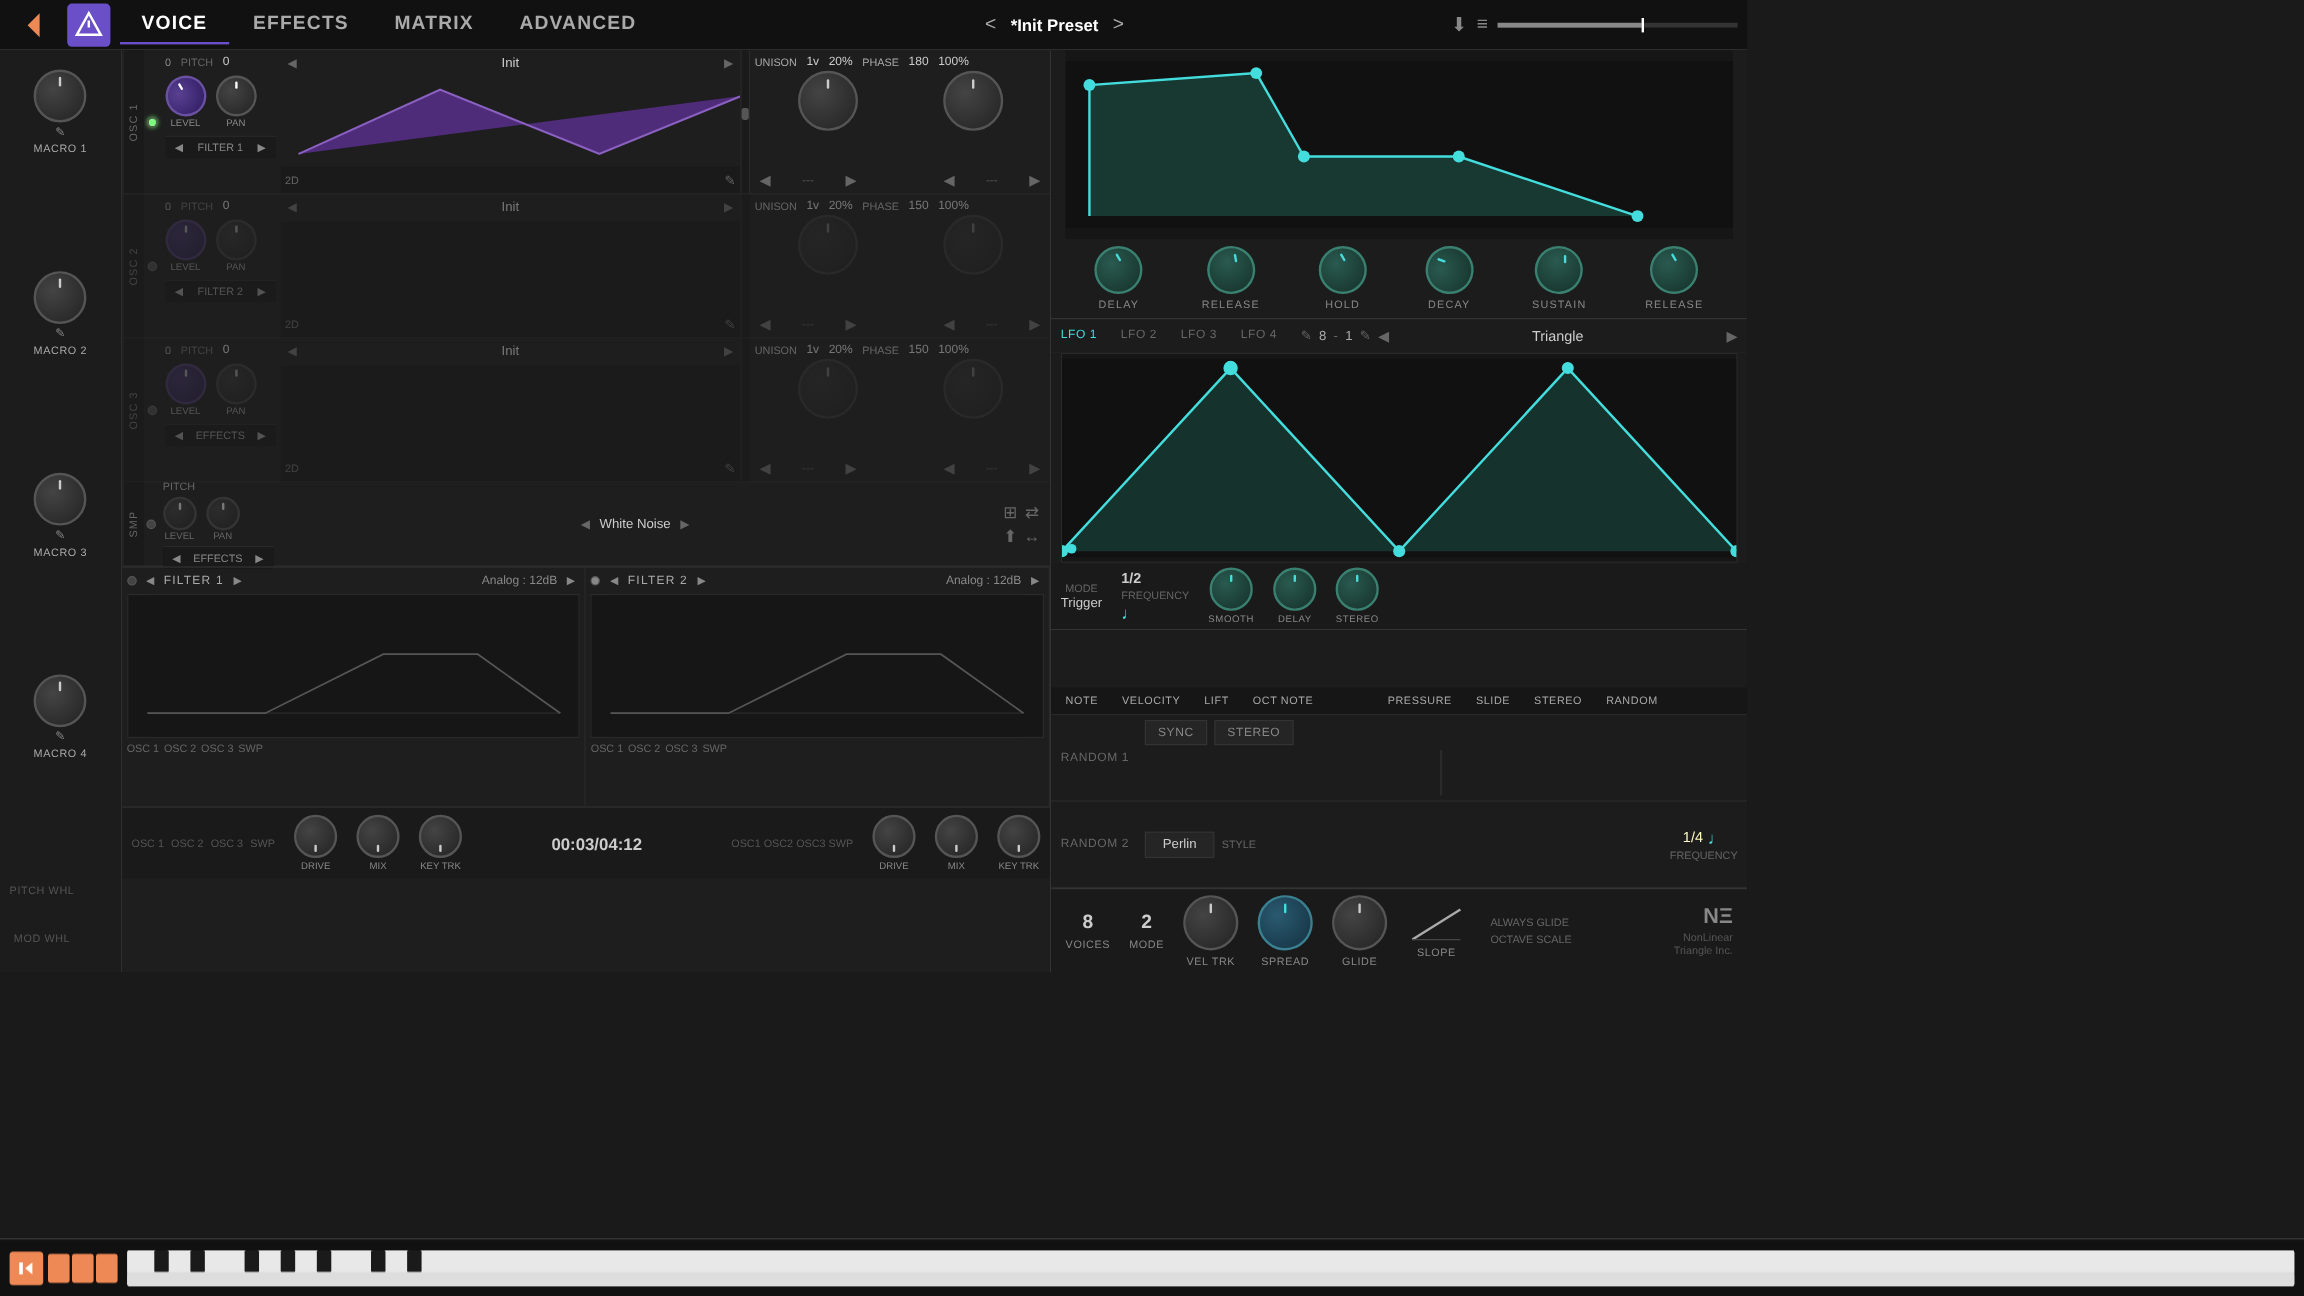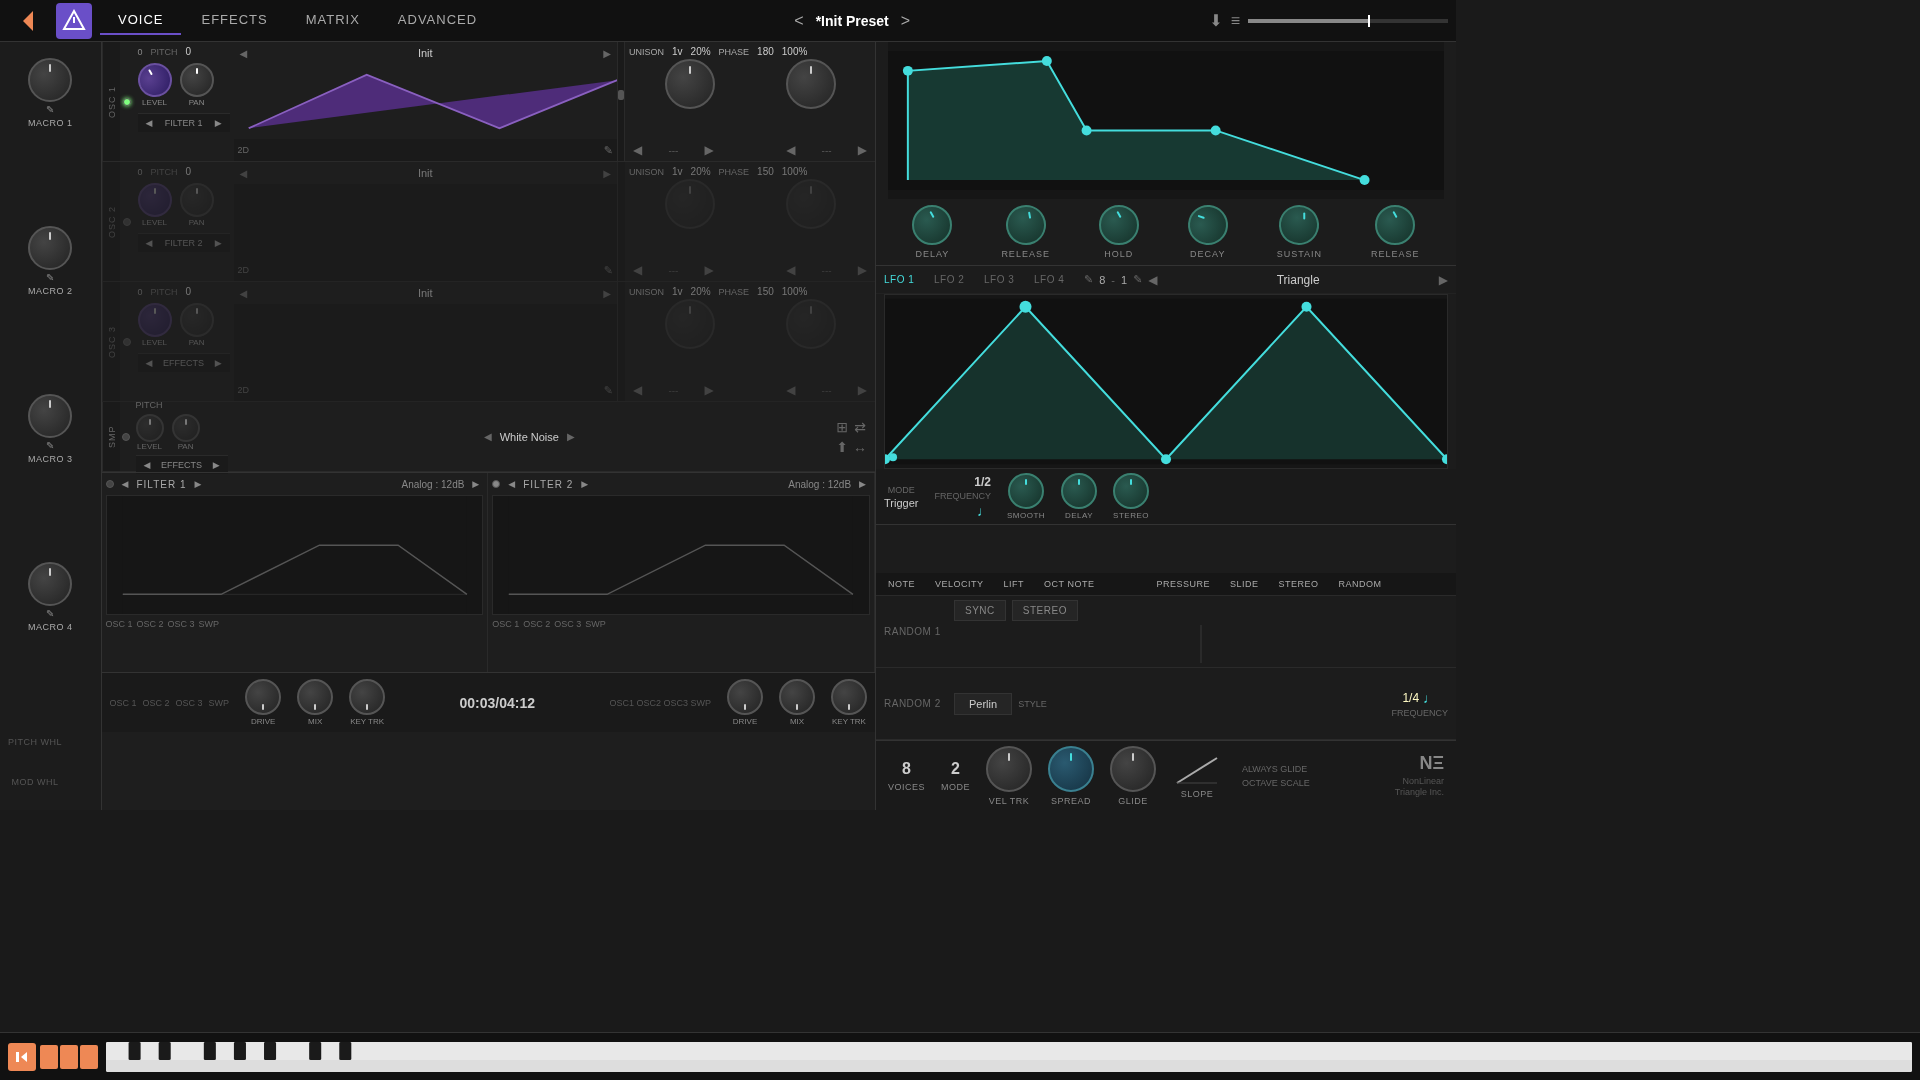--- a/index.html
+++ b/index.html
@@ -32,23 +32,23 @@
       margin-right: 8px;
     }
     .nav-tabs {
       display: flex;
       gap: 2px;
     }
     .nav-tab {
       padding: 6px 18px;
       color: #aaa;
       cursor: pointer;
-      font-size: 13px;
+      font-size: 16px;
       letter-spacing: 1px;
-      font-weight: normal;
+      font-weight: bold;
       border-bottom: 2px solid transparent;
     }
     .nav-tab.active {
       color: #fff;
       border-bottom: 2px solid #6a4fc8;
     }
     .nav-center {
       flex: 1;
       display: flex;
       align-items: center;
@@ -1249,21 +1249,21 @@
 
           <circle cx="8" cy="158" r="4" fill="#4dd"></circle>
         </svg>
       </div>
 
       <div style="display:flex;align-items:center;padding:4px 8px;gap:16px;background:#1a1a1a;">
         <div style="display:flex;flex-direction:column;align-items:center;gap:2px;">
           <span style="color:#666;font-size:9px;">MODE</span>
           <span style="color:#ccc;font-size:11px;">Trigger</span>
         </div>
-        <div style="display:flex;flex-direction:column;align-items:flex-end;gap:2px;">
+        <div style="display:flex;flex-direction:column;align-items:flex-start;gap:2px;">
           <span style="color:#ccc;font-size:12px;font-weight:bold;">1/2</span>
           <span style="color:#666;font-size:9px;">FREQUENCY</span>
           <span style="color:#4dd;font-size:14px;">♩</span>
         </div>
         <div class="lfo-knob-wrap">
           <div class="lfo-knob"></div>
           <div class="lfo-knob-label">SMOOTH</div>
         </div>
         <div class="lfo-knob-wrap">
           <div class="lfo-knob"></div>

